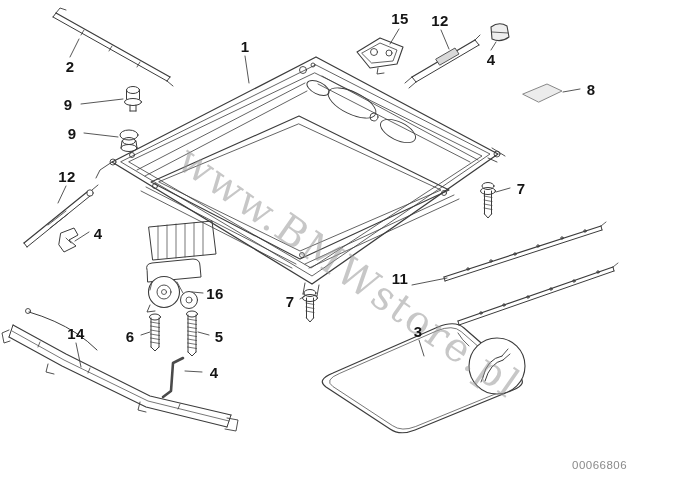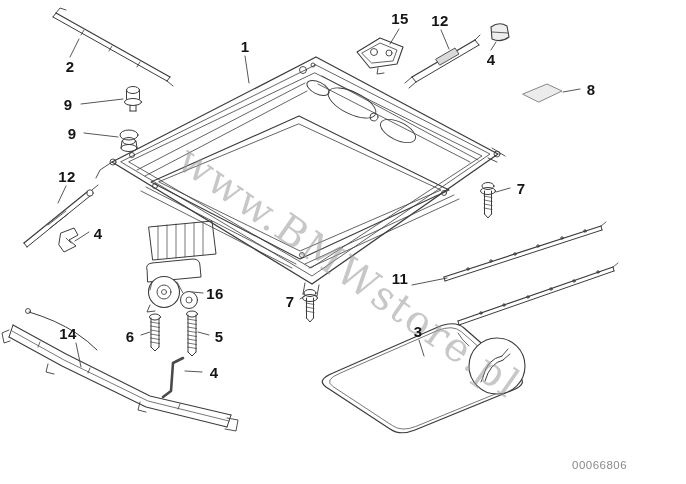--- a/index.html
+++ b/index.html
@@ -278,20 +278,20 @@
   <div class="callout" style="left:130px;top:336px">6</div>
   <div class="callout" style="left:290px;top:301px">7</div>
   <div class="callout" style="left:521px;top:188px">7</div>
   <div class="callout" style="left:591px;top:89px">8</div>
   <div class="callout" style="left:72px;top:133px">9</div>
   <div class="callout" style="left:68px;top:104px">9</div>
   <div class="callout" style="left:400px;top:278px">11</div>
   <div class="callout" style="left:67px;top:176px">12</div>
   <div class="callout" style="left:440px;top:20px">12</div>
   <div class="callout" style="left:215px;top:293px">16</div>
-  <div class="callout" style="left:68px;top:333px">14</div>
+  <div class="callout" style="left:76px;top:333px">14</div>
   <div class="callout" style="left:400px;top:18px">15</div>
   <div class="callout" style="left:214px;top:372px">4</div>
   <div class="callout" style="left:491px;top:59px">4</div>
 
   <div class="doc-number">00066806</div>
 
 </div>
 
 </body></html>

